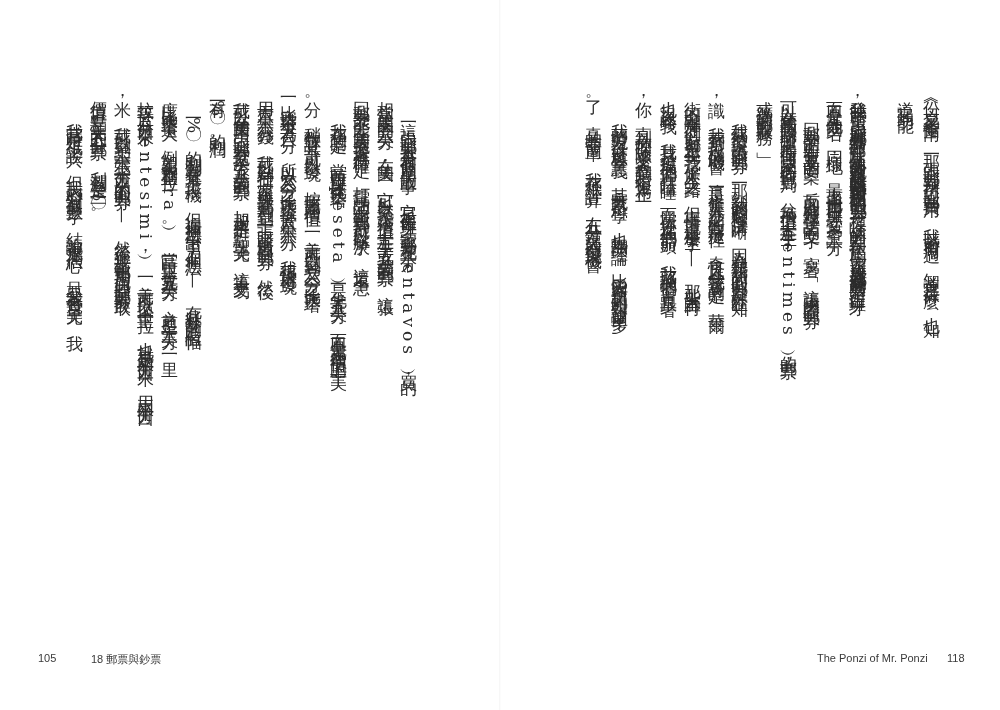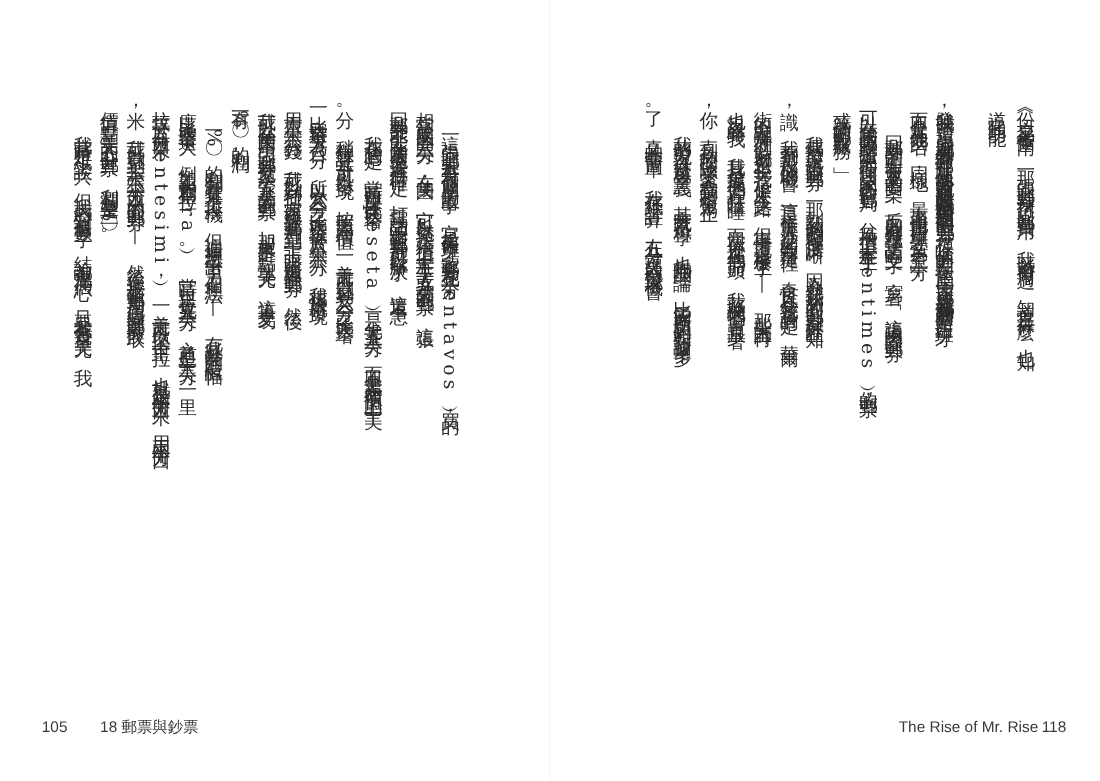--- a/index.html
+++ b/index.html
@@ -16,21 +16,21 @@
     font-size:17px; line-height:21px; letter-spacing:4px;
     white-space:nowrap; color:#2b2b2b;
   }
   .col.indent { top:109px; }
   .gutter {
     position:absolute; left:499px; top:0; width:2px; height:710px;
     background:linear-gradient(to right, #f4f4f4, #ffffff);
   }
   .footer {
     position:absolute; top:652px; font-family:"Liberation Sans", sans-serif;
-    font-size:14px; color:#3a3a3a;
+    font-size:11px; color:#3a3a3a;
   }
 </style>
 </head>
 <body>
 
 <div class="page page-right">
   <div class="col" style="left:421px">份《交易者指南》。那一張回郵券預付了回郵費用。我以前有用過，知道它是什麼，也知</div>
   <div class="col" style="left:395px">道它的功能。</div>
   <div class="col indent" style="left:348px; top:88px">我眼前這一張回郵券，外觀上跟我以前用過的回郵券一模一樣，由一家西班牙郵局簽</div>
   <div class="col" style="left:347px">發，所有細節都跟其他國家簽發的回郵券相同，唯一的差別在於，底部寫的是「西班牙」</div>
@@ -39,21 +39,21 @@
   <div class="col" style="left:278px">可以在萬國郵政聯盟中的任何國家的任何郵局，兌換價值二十五生丁（centimes）的郵票，</div>
   <div class="col" style="left:254px">或等價的郵政服務。」</div>
   <div class="col indent" style="left:229px">我偶然發現這張回郵券。那一刻我的腦袋極度清晰，因為就我所知的回郵券與外匯知</div>
   <div class="col" style="left:206px">識，我看到了投機的機會。這是一條無人涉足的致富捷徑。奇怪且令我驚訝的是，華爾</div>
   <div class="col" style="left:182px">街的金融奇才們以前都忽視了我這一條人生之路，但事情就這樣發生了——那些大師再</div>
   <div class="col" style="left:158px">也沒忽略我。我只是發現他們在打瞌睡，而當你搶在他們前頭，我敢說他們會一直跟著</div>
   <div class="col" style="left:133px">你，直到你的保險受益人拿到賠償金為止。</div>
   <div class="col indent" style="left:109px">我的發現沒什麼科學意義，其實既不科學，也無關理論，比愛因斯坦的相對論簡單多</div>
   <div class="col" style="left:83px">了。真的非常簡單，我在紙上計算，在五分鐘之內就發現機會。</div>
 
-  <div class="footer" style="left:317px">The Rise of Mr. Rise</div>
+  <div class="footer" style="left:317px">The Ponzi of Mr. Ponzi</div>
   <div class="footer" style="left:447px">118</div>
 </div>
 
 <div class="gutter"></div>
 
 <div class="page page-left">
   <div class="col indent" style="left:398px">這一張回郵券本身有個簡單的故事。它是從西班牙一家郵局花三十分（centavos）買的，</div>
   <div class="col" style="left:375px">相當於美國的六美分。在美國，它可以兌換一張價值二十五生丁或五美分的郵票。這張</div>
   <div class="col" style="left:351px">回郵券能不能在美國兌換還有待確定，打電話問波士頓郵局就可以解決了，這還不急。</div>
   <div class="col indent" style="left:328px">我在想的是，當時西班牙比塞塔（peseta）是一兌十五美分，而不是票面價值的二十美</div>

